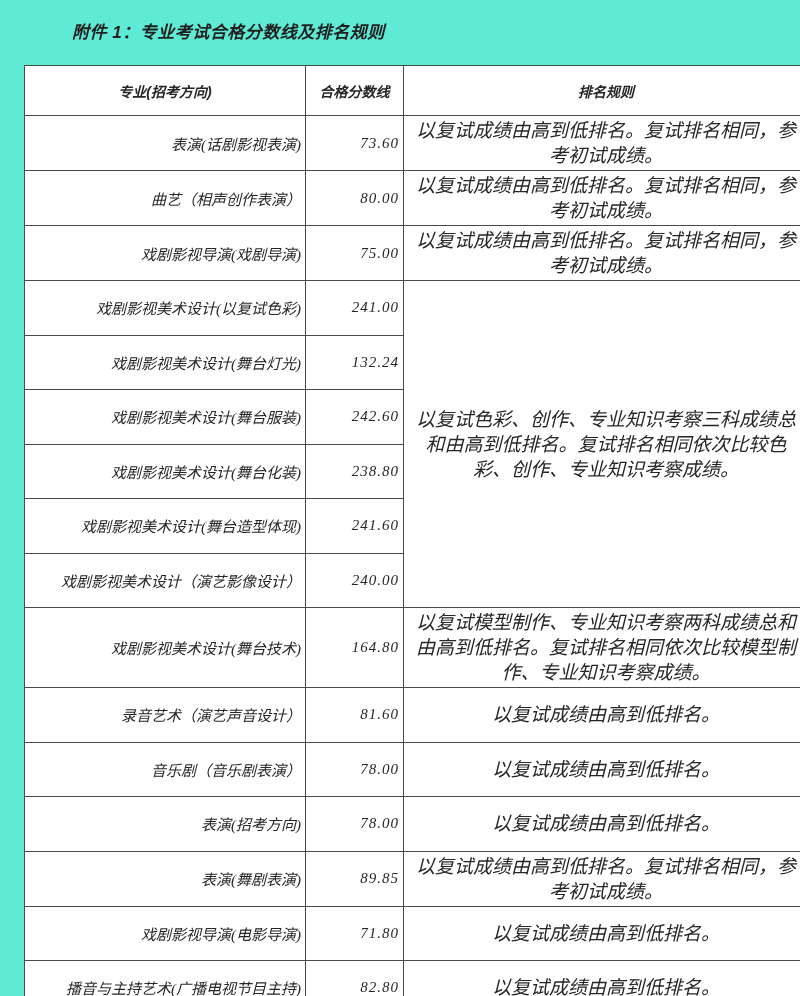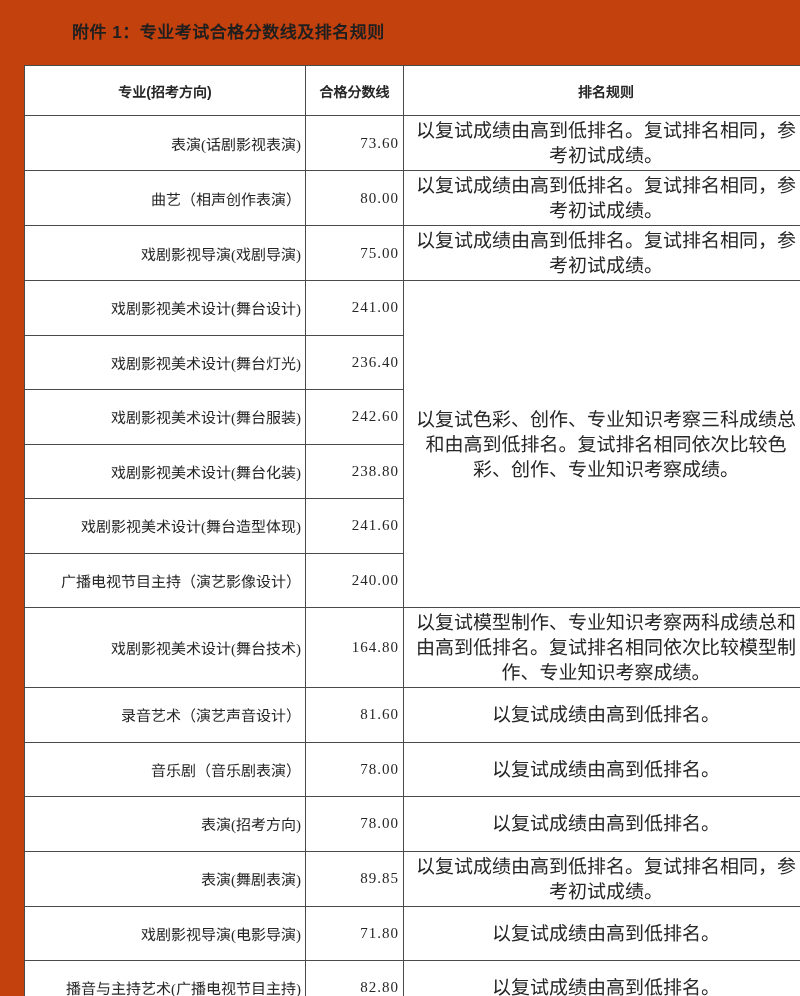--- a/index.html
+++ b/index.html
@@ -7,22 +7,23 @@
     padding: 0;
     background: #ffffff;
     width: 800px;
     height: 996px;
     overflow: hidden;
   }
   .page {
     position: relative;
     width: 800px;
     height: 996px;
-    background: #c2410c;
+    background: #5eead4;
     color: #262626;
+    font-style: italic;
   }
   .doc-title {
     position: absolute;
     left: 72px;
     top: 18px;
     margin: 0;
     font-family: "Liberation Sans", "DejaVu Sans", sans-serif;
     font-size: 17px;
     font-weight: bold;
     color: #1f1f1f;
@@ -108,42 +109,42 @@
         <td class="major-cell">曲艺（相声创作表演）</td>
         <td class="score-cell">80.00</td>
         <td class="rule-cell">以复试成绩由高到低排名。复试排名相同，参考初试成绩。</td>
       </tr>
       <tr>
         <td class="major-cell">戏剧影视导演(戏剧导演)</td>
         <td class="score-cell">75.00</td>
         <td class="rule-cell">以复试成绩由高到低排名。复试排名相同，参考初试成绩。</td>
       </tr>
       <tr>
-        <td class="major-cell">戏剧影视美术设计(舞台设计)</td>
+        <td class="major-cell">戏剧影视美术设计(以复试色彩)</td>
         <td class="score-cell">241.00</td>
         <td class="rule-cell" rowspan="6">以复试色彩、创作、专业知识考察三科成绩总和由高到低排名。复试排名相同依次比较色彩、创作、专业知识考察成绩。</td>
       </tr>
       <tr>
         <td class="major-cell">戏剧影视美术设计(舞台灯光)</td>
-        <td class="score-cell">236.40</td>
+        <td class="score-cell">132.24</td>
       </tr>
       <tr>
         <td class="major-cell">戏剧影视美术设计(舞台服装)</td>
         <td class="score-cell">242.60</td>
       </tr>
       <tr>
         <td class="major-cell">戏剧影视美术设计(舞台化装)</td>
         <td class="score-cell">238.80</td>
       </tr>
       <tr>
         <td class="major-cell">戏剧影视美术设计(舞台造型体现)</td>
         <td class="score-cell">241.60</td>
       </tr>
       <tr>
-        <td class="major-cell">广播电视节目主持（演艺影像设计）</td>
+        <td class="major-cell">戏剧影视美术设计（演艺影像设计）</td>
         <td class="score-cell">240.00</td>
       </tr>
       <tr>
         <td class="major-cell">戏剧影视美术设计(舞台技术)</td>
         <td class="score-cell">164.80</td>
         <td class="rule-cell">以复试模型制作、专业知识考察两科成绩总和由高到低排名。复试排名相同依次比较模型制作、专业知识考察成绩。</td>
       </tr>
       <tr>
         <td class="major-cell">录音艺术（演艺声音设计）</td>
         <td class="score-cell">81.60</td>

